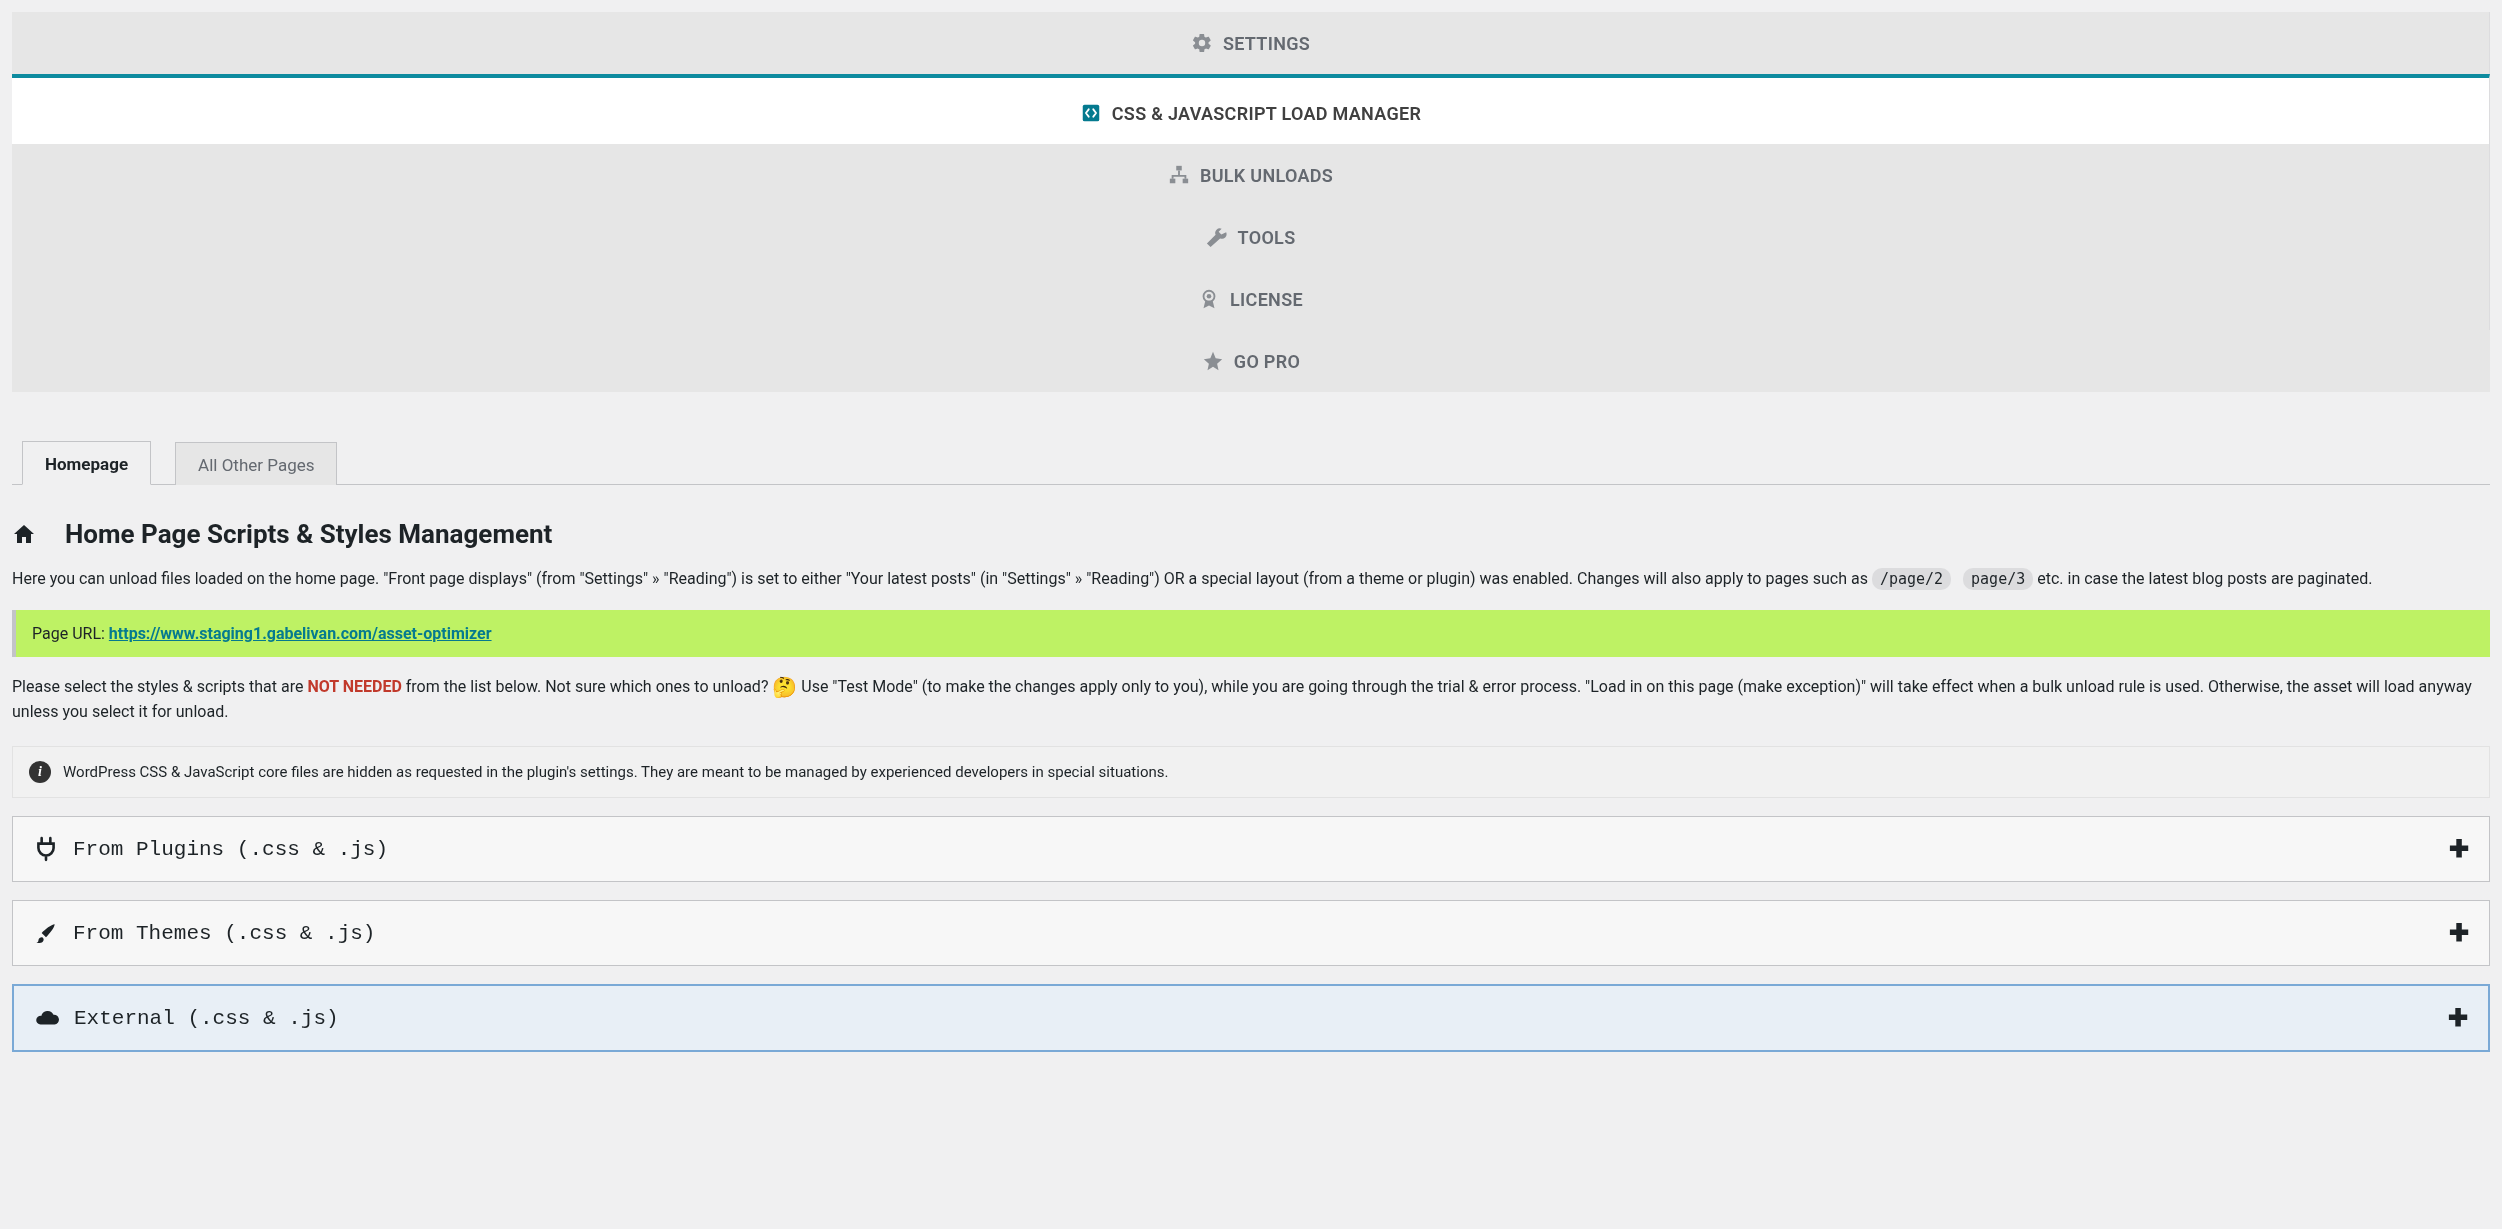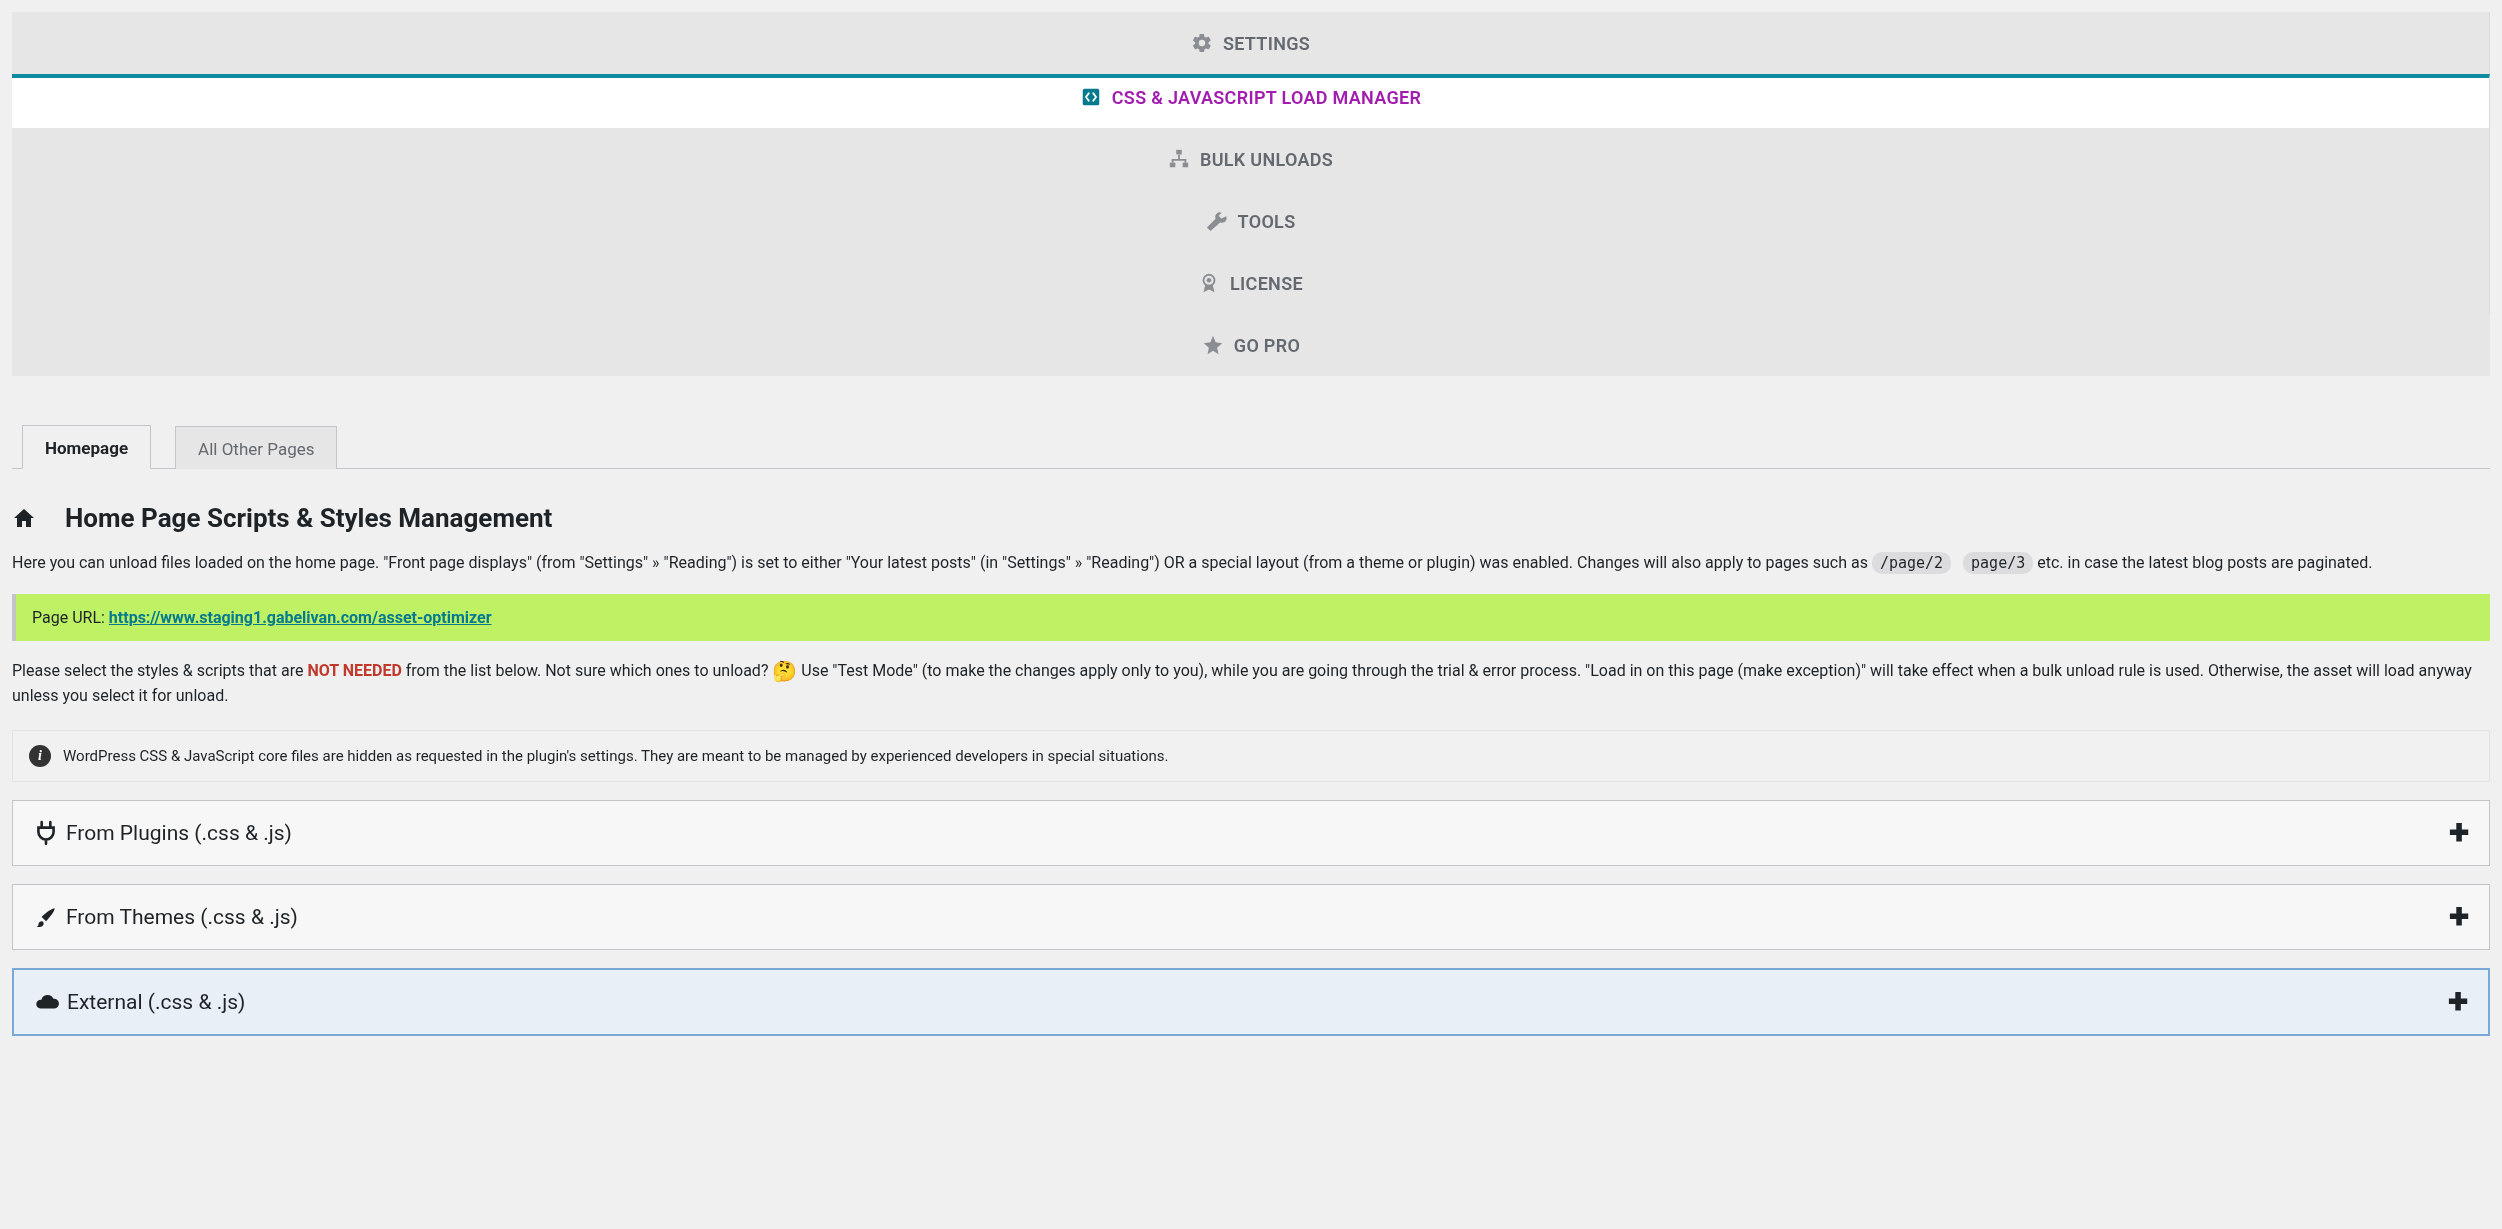--- a/index.html
+++ b/index.html
@@ -31,23 +31,23 @@
     font-size: 18px;
     letter-spacing: .3px;
     cursor: pointer;
     border-right: 1px solid #dcdcde;
     position: relative;
     white-space: nowrap;
   }
   .top-tab:last-child { border-right: 0; }
   .top-tab.active {
     background: #ffffff;
-    color: #a21caf;
+    color: #404040;
     border-top: 4px solid #0d8b9f;
-    padding-top: 8px;
+    padding-top: 24px;
     box-shadow: 0 1px 0 #fff;
   }
   .top-tab .ticon { width: 22px; height: 22px; display: inline-flex; align-items: center; justify-content: center; opacity: .7; }
   .top-tab.active .ticon { opacity: 1; }
 
   
   .sub-tabs {
     margin-top: 48px;
     padding-left: 10px;
     display: flex;
@@ -140,21 +140,21 @@
     align-items: center;
     justify-content: space-between;
     cursor: pointer;
     font-size: 21px;
     color: #1d2327;
   }
   .accordion.selected {
     background: #e8eff6;
     border: 2px solid #7aa9d6;
   }
-  .accordion .left { display: flex; align-items: center; gap: 7px; }
+  .accordion .left { display: flex; align-items: center; gap: 14px; font-family: Liberation Mono, monospace; }
   .accordion .aicon { width: 26px; height: 26px; display: inline-flex; align-items: center; justify-content: center; }
   .accordion .plus { font-size: 24px; font-weight: 900; }
 
   svg { width: 100%; height: 100%; display: block; }
 </style>
 </head>
 <body>
 
 <div class="top-tabs">
   <div class="top-tab">

